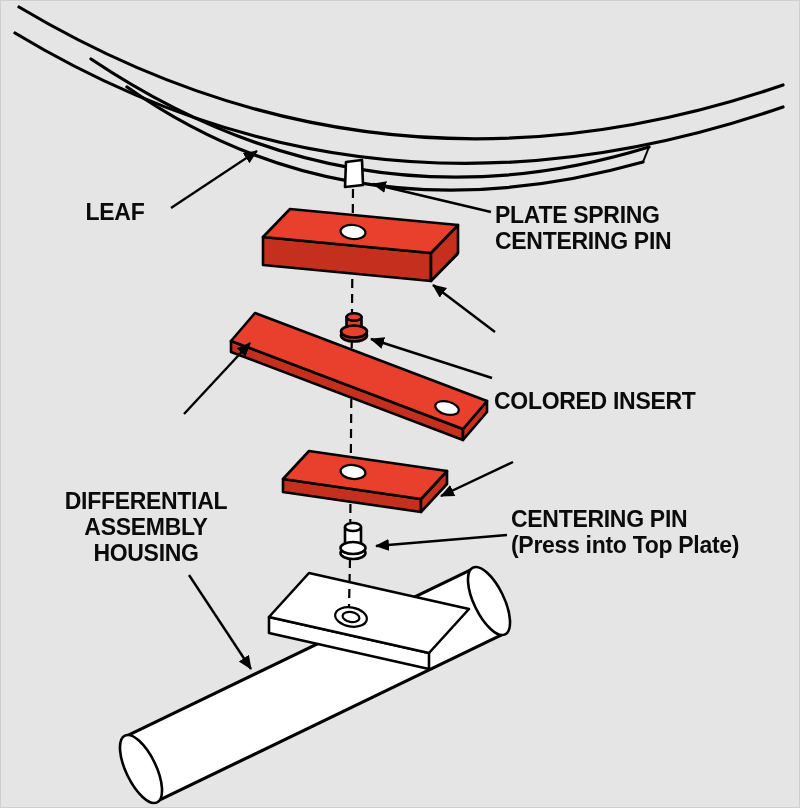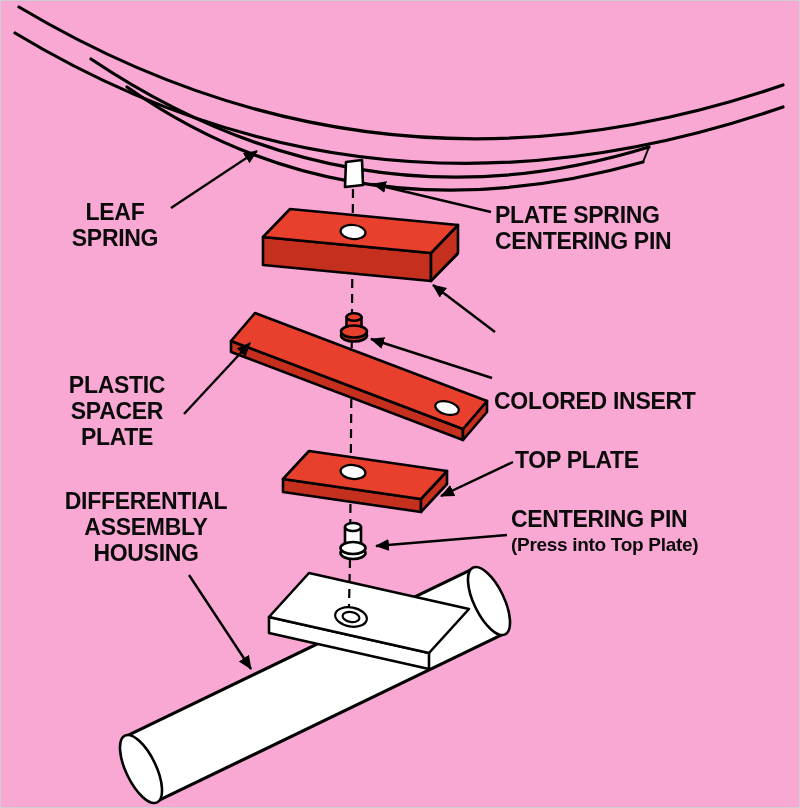--- a/index.html
+++ b/index.html
@@ -1,21 +1,21 @@
 <!DOCTYPE html>
 <html><head>
 <meta charset="utf-8">
 <style>
   * { margin:0; padding:0; box-sizing:border-box; }
   html,body { width:800px; height:808px; background:#ffffff; font-family:"Liberation Sans", sans-serif; }
-  .frame { position:relative; width:800px; height:808px; background:#f9a8d4; border:1px solid #cfcfcf; overflow:hidden; }
+  .frame { position:relative; width:800px; height:808px; background:#e5e5e5; border:1px solid #cfcfcf; overflow:hidden; }
   svg { position:absolute; left:0; top:0; }
   .label { position:absolute; font-weight:bold; font-size:23px; line-height:26px; color:#0b0b0b; letter-spacing:-0.3px; white-space:nowrap; }
   .label.center { text-align:center; }
-  .label .sub { font-size:19px; }
+  .label .sub { font-size:23px; }
   
   .ln   { fill:none; stroke:#000; stroke-width:3.2; stroke-linecap:round; }
   .ln2  { fill:none; stroke:#000; stroke-width:2; }
   .part { stroke:#000; stroke-width:2.6; stroke-linejoin:round; }
   .wpart{ fill:#fff; stroke:#000; stroke-width:2.6; stroke-linejoin:round; }
   .hole { fill:#fff; stroke:#000; stroke-width:2.2; }
   .dash { fill:none; stroke:#000; stroke-width:2.2; stroke-dasharray:9 6; }
   .callout { fill:none; stroke:#000; stroke-width:2.4; marker-end:url(#ah); }
   .tubefill { fill:#fff; stroke:none; }
 </style>
@@ -102,42 +102,33 @@
       <path class="callout" d="M491,377 L370,338"></path>
       <path class="callout" d="M183,413 L249,342"></path>
       <path class="callout" d="M512,461 L440,495"></path>
       <path class="callout" d="M506,534 L375,545"></path>
       <path class="callout" d="M188,574 L250,668"></path>
     </g>
   </svg>
 
   <div class="label center" style="left:58px; top:198px; width:112px;">
     <div>LEAF</div>
-    <div>SPRING</div>
   </div>
 
   <div class="label" style="left:494px; top:201px;">
     <div>PLATE SPRING</div>
     <div>CENTERING PIN</div>
   </div>
 
 
   <div class="label" style="left:493px; top:387px;">
     <div>COLORED INSERT</div>
   </div>
 
-  <div class="label center" style="left:52px; top:371px; width:128px;">
-    <div>PLASTIC</div>
-    <div>SPACER</div>
-    <div>PLATE</div>
-  </div>
 
-  <div class="label" style="left:514px; top:446px;">
-    <div>TOP PLATE</div>
-  </div>
 
   <div class="label" style="left:510px; top:505px;">
     <div>CENTERING PIN</div>
     <div class="sub">(Press into Top Plate)</div>
   </div>
 
   <div class="label center" style="left:56px; top:487px; width:178px;">
     <div>DIFFERENTIAL</div>
     <div>ASSEMBLY</div>
     <div>HOUSING</div>

